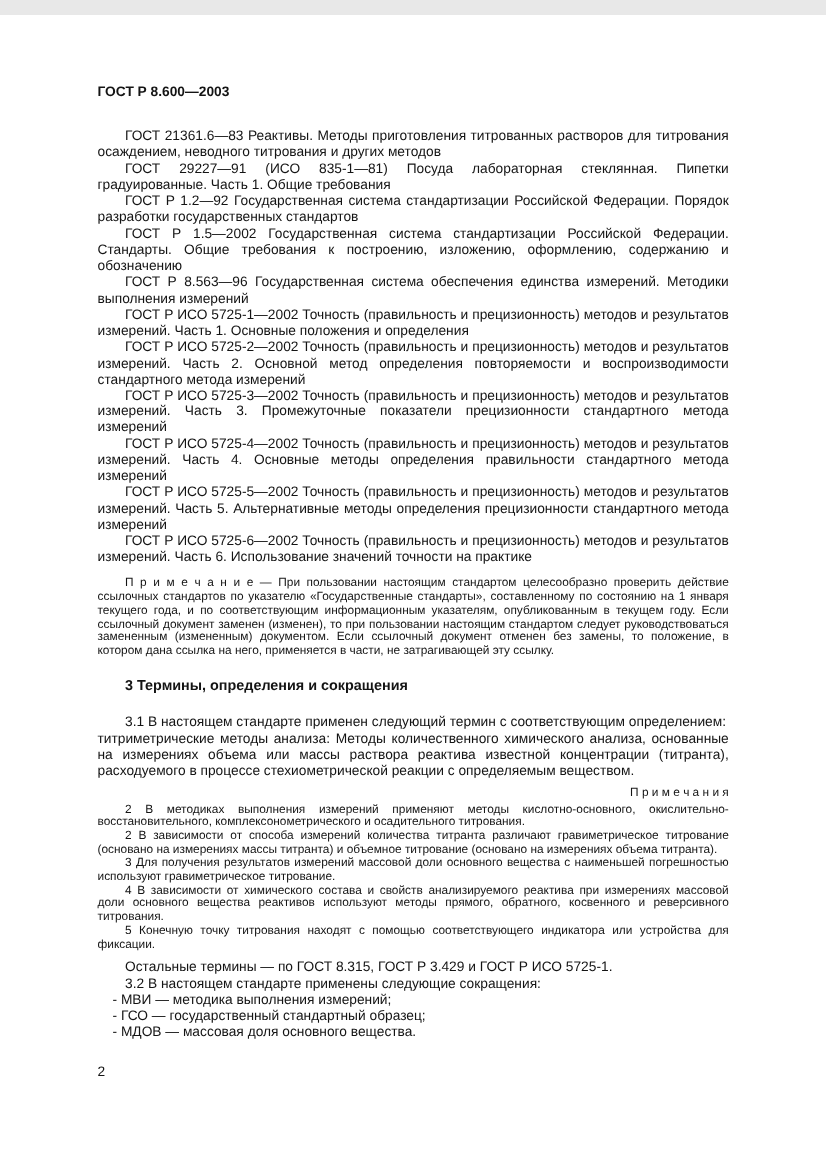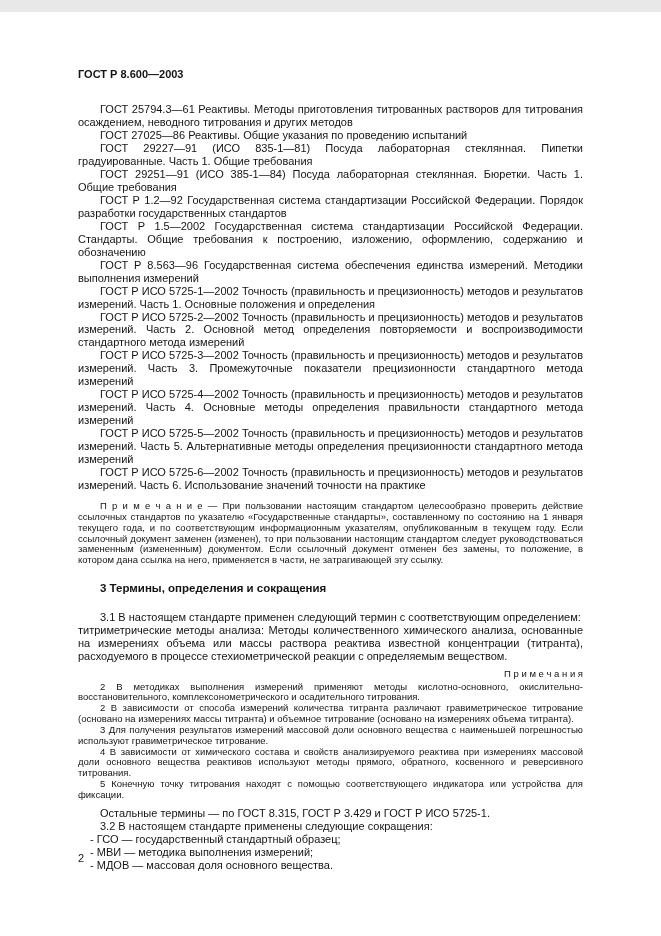--- a/index.html
+++ b/index.html
@@ -63,24 +63,22 @@
 </style>
 </head>
 <body>
 
 <div class="page">
 
   <div class="running-header">ГОСТ Р 8.600—2003</div>
 
   <div class="content">
 
-    <p class="body">ГОСТ 25794.3—61 Реактивы. Методы приготовления титрованных растворов для титрования осаждением, неводного титрования и других методов</p>
-    <p class="body">ГОСТ 27025—86 Реактивы. Общие указания по проведению испытаний</p>
+    <p class="body">ГОСТ 21361.6—83 Реактивы. Методы приготовления титрованных растворов для титрования осаждением, неводного титрования и других методов</p>
     <p class="body">ГОСТ 29227—91 (ИСО 835-1—81) Посуда лабораторная стеклянная. Пипетки градуированные. Часть 1. Общие требования</p>
-    <p class="body">ГОСТ 29251—91 (ИСО 385-1—84) Посуда лабораторная стеклянная. Бюретки. Часть 1. Общие требования</p>
     <p class="body">ГОСТ Р 1.2—92 Государственная система стандартизации Российской Федерации. Порядок разработки государственных стандартов</p>
     <p class="body">ГОСТ Р 1.5—2002 Государственная система стандартизации Российской Федерации. Стандарты. Общие требования к построению, изложению, оформлению, содержанию и обозначению</p>
     <p class="body">ГОСТ Р 8.563—96 Государственная система обеспечения единства измерений. Методики выполнения измерений</p>
     <p class="body">ГОСТ Р ИСО 5725-1—2002 Точность (правильность и прецизионность) методов и результатов измерений. Часть 1. Основные положения и определения</p>
     <p class="body">ГОСТ Р ИСО 5725-2—2002 Точность (правильность и прецизионность) методов и результатов измерений. Часть 2. Основной метод определения повторяемости и воспроизводимости стандартного метода измерений</p>
     <p class="body">ГОСТ Р ИСО 5725-3—2002 Точность (правильность и прецизионность) методов и результатов измерений. Часть 3. Промежуточные показатели прецизионности стандартного метода измерений</p>
     <p class="body">ГОСТ Р ИСО 5725-4—2002 Точность (правильность и прецизионность) методов и результатов измерений. Часть 4. Основные методы определения правильности стандартного метода измерений</p>
     <p class="body">ГОСТ Р ИСО 5725-5—2002 Точность (правильность и прецизионность) методов и результатов измерений. Часть 5. Альтернативные методы определения прецизионности стандартного метода измерений</p>
     <p class="body">ГОСТ Р ИСО 5725-6—2002 Точность (правильность и прецизионность) методов и результатов измерений. Часть 6. Использование значений точности на практике</p>
 
@@ -99,21 +97,21 @@
       <p class="note">2 В методиках выполнения измерений применяют методы кислотно-основного, окислительно-восстановительного, комплексонометрического и осадительного титрования.</p>
       <p class="note">2 В зависимости от способа измерений количества титранта различают гравиметрическое титрование (основано на измерениях массы титранта) и объемное титрование (основано на измерениях объема титранта).</p>
       <p class="note">3 Для получения результатов измерений массовой доли основного вещества с наименьшей погрешностью используют гравиметрическое титрование.</p>
       <p class="note">4 В зависимости от химического состава и свойств анализируемого реактива при измерениях массовой доли основного вещества реактивов используют методы прямого, обратного, косвенного и реверсивного титрования.</p>
       <p class="note">5 Конечную точку титрования находят с помощью соответствующего индикатора или устройства для фиксации.</p>
     </div>
 
     <p class="body">Остальные термины — по ГОСТ 8.315, ГОСТ Р 3.429 и ГОСТ Р ИСО 5725-1.</p>
     <p class="body">3.2 В настоящем стандарте применены следующие сокращения:</p>
 
+    <p class="abbr">- МВИ — методика выполнения измерений;</p>
     <p class="abbr">- ГСО — государственный стандартный образец;</p>
-    <p class="abbr">- МВИ — методика выполнения измерений;</p>
     <p class="abbr">- МДОВ — массовая доля основного вещества.</p>
 
   </div>
 
   <div class="page-number">2</div>
 
 </div>
 
 </body></html>

